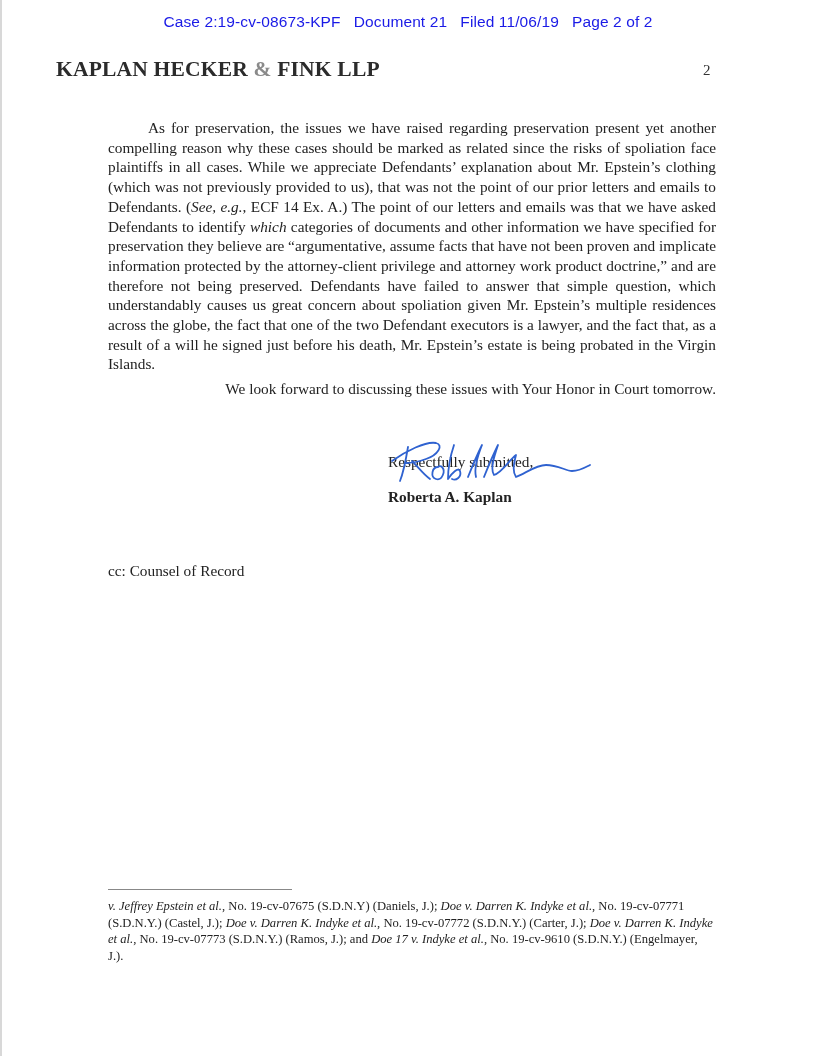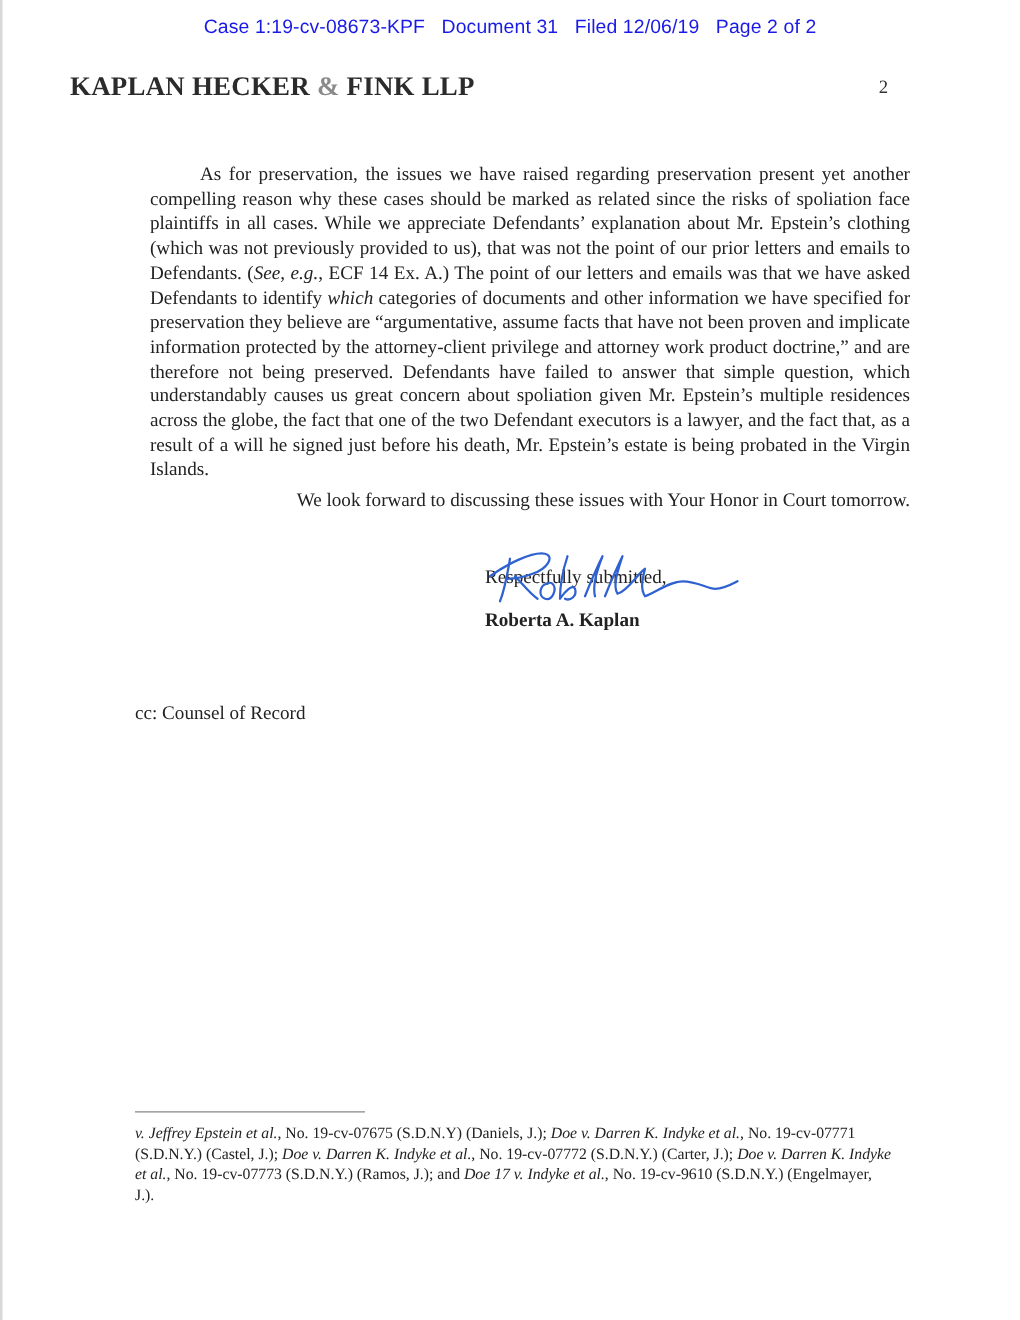--- a/index.html
+++ b/index.html
@@ -55,21 +55,21 @@
       font-size: 15px;
       color: #333333;
     }
     .body-para {
       position: absolute;
       left: 108px;
       width: 608px;
       font-size: 15.3px;
       line-height: 19.7px;
       text-align: justify;
-      margin: 12px;
+      margin: 0;
     }
     .para1 {
       top: 118px;
       text-indent: 40px;
     }
     .para2 {
       top: 379px;
       text-indent: 40px;
       text-align: right;
     }
@@ -118,21 +118,21 @@
       margin: 0;
       color: #222222;
     }
     i { font-style: italic; text-align: center; }
   </style>
 </head>
 <body>
 
 <div class="left-edge"></div>
 
-<div class="ecf-header" style="color: rgb(26, 26, 230);"><span>Case 1:19-cv-08673-KPF</span>   <span>Document 31</span>   <span>Filed 12/06/19</span>   <span>Page 2 of 2</span></div>
+<div class="ecf-header" style="color: rgb(26, 26, 230);"><span>Case 2:19-cv-08673-KPF</span>   <span>Document 21</span>   <span>Filed 11/06/19</span>   <span>Page 2 of 2</span></div>
 
 <div class="firm-name"><span>KAPLAN HECKER </span><span class="amp">&amp;</span><span> FINK LLP</span></div>
 
 <div class="page-number">2</div>
 
 <p class="body-para para1"><span>As for preservation, the issues we have raised regarding preservation present yet another compelling reason why these cases should be marked as related since the risks of spoliation face plaintiffs in all cases.  While we appreciate Defendants’ explanation about Mr. Epstein’s clothing (which was not previously provided to us), that was not the point of our prior letters and emails to Defendants.  (</span><i>See, e.g.</i><span>, ECF 14 Ex. A.)  The point of our letters and emails was that we have asked Defendants to identify </span><i>which</i><span> categories of documents and other information we have specified for preservation they believe are “argumentative, assume facts that have not been proven and implicate information protected by the attorney-client privilege and attorney work product doctrine,” and are therefore not being preserved.  Defendants have failed to answer that simple question, which understandably causes us great concern about spoliation given Mr. Epstein’s multiple residences across the globe, the fact that one of the two Defendant executors is a lawyer, and the fact that, as a result of a will he signed just before his death, Mr. Epstein’s estate is being probated in the Virgin Islands.</span></p>
 
 <p class="body-para para2">We look forward to discussing these issues with Your Honor in Court tomorrow.</p>
 
 <div class="closing">Respectfully submitted,</div>

